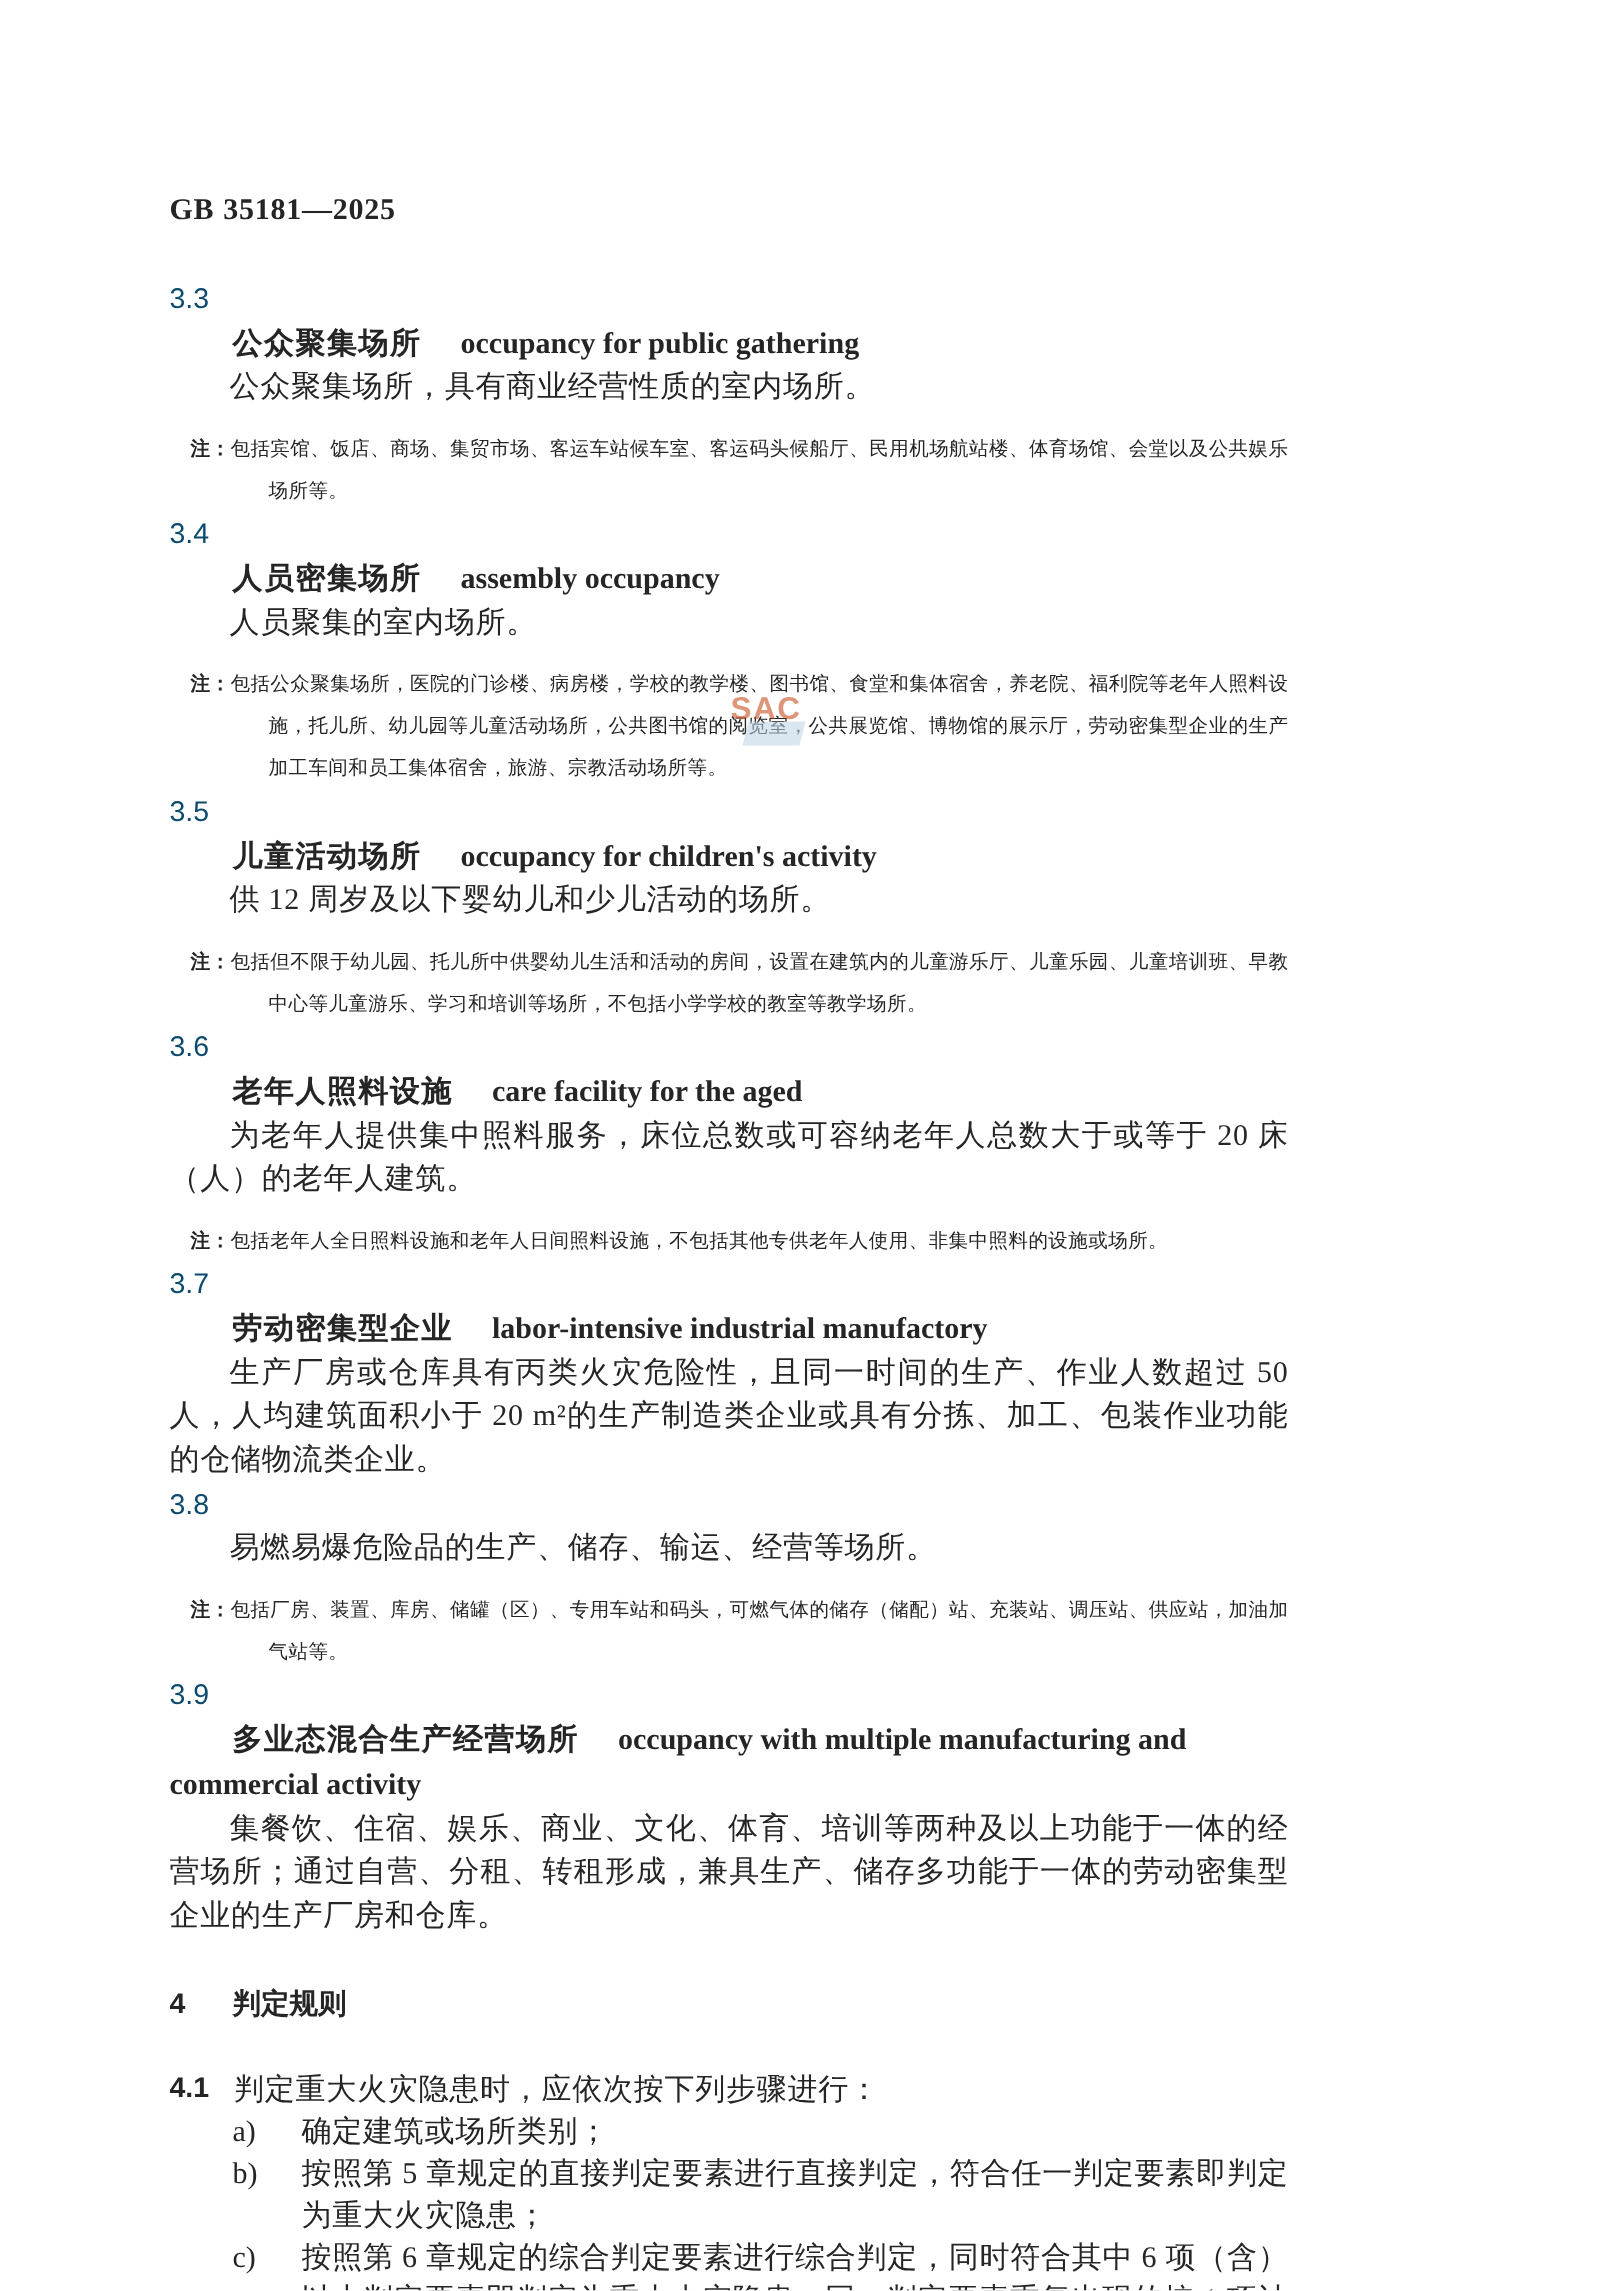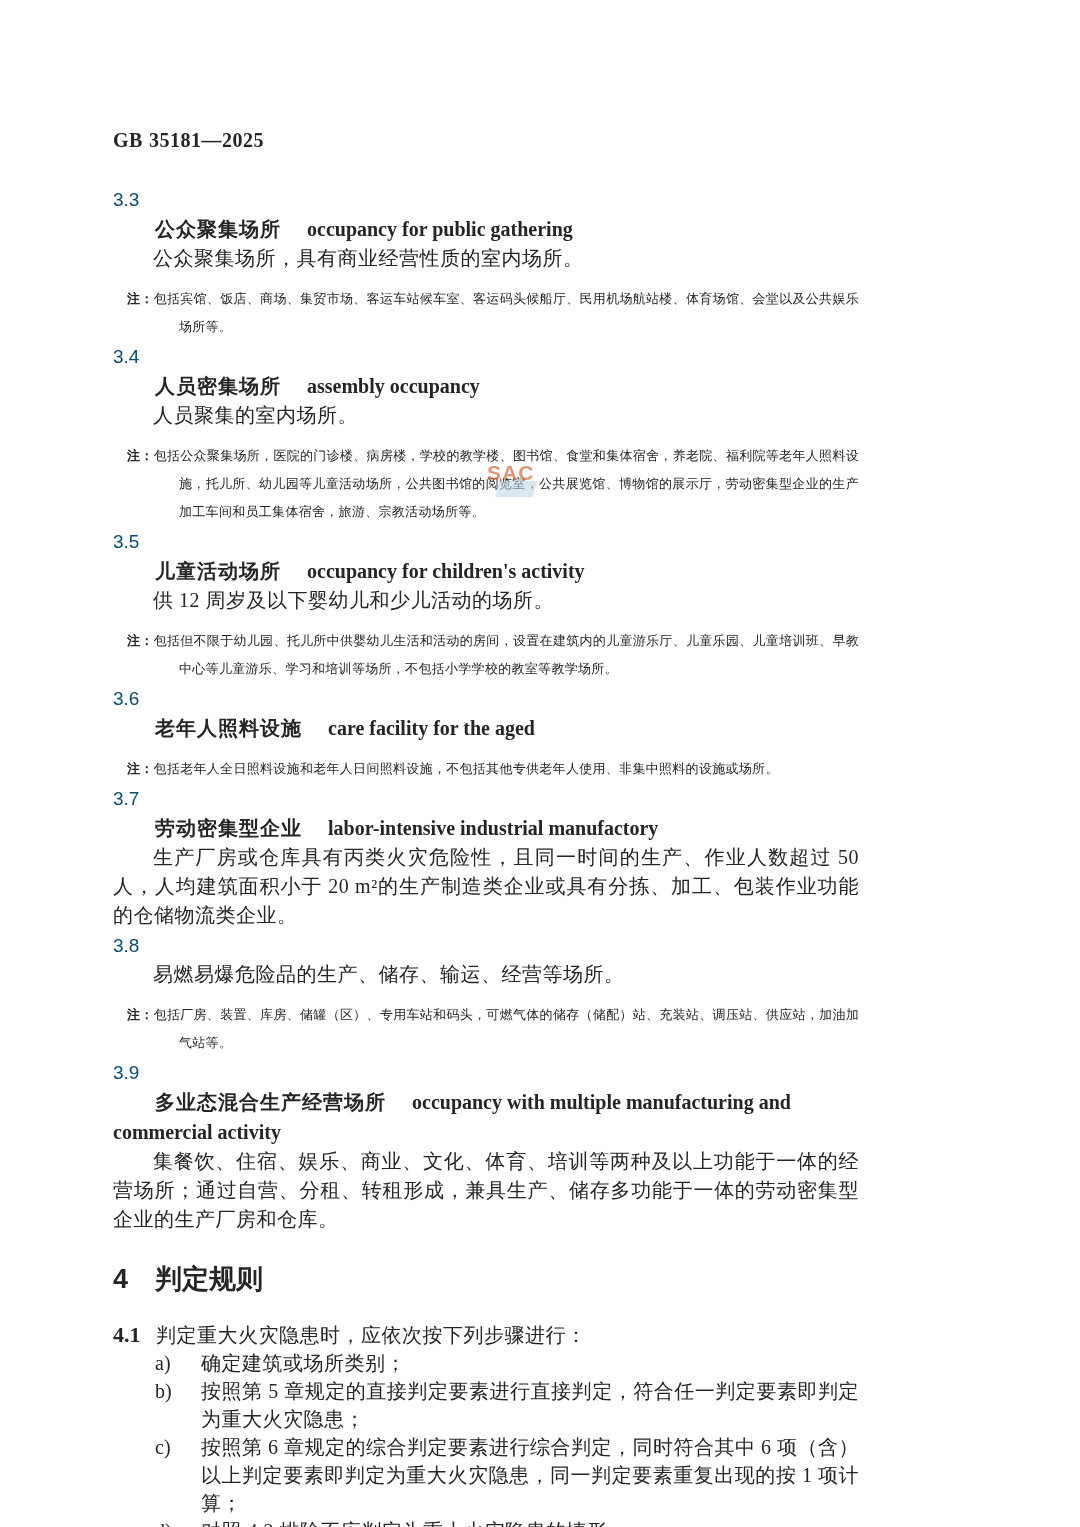--- a/index.html
+++ b/index.html
@@ -41,28 +41,28 @@
   }
   .note-label {
     font-family:"Liberation Sans","DejaVu Sans",sans-serif;
     font-weight:700;
   }
 
   
   .ch-head {
     margin-top:30px; margin-bottom:27px;
     font-family:"Liberation Sans","DejaVu Sans",sans-serif;
-    font-size:27px; font-weight:700; line-height:30px;
+    font-size:19px; font-weight:700; line-height:30px;
   }
   .ch-num { display:inline-block; width:42px; }
   .clause { display:flex; line-height:28px; text-align:justify; }
   .cl-num {
     flex:0 0 43px;
-    font-family:Liberation Serif, serif;
-    font-weight:700; font-size:22px;
+    font-family:Liberation Sans, sans-serif;
+    font-weight:700; font-size:19px;
   }
   .cl-text { flex:1; letter-spacing:0.5px; }
   .li { display:flex; line-height:28px; margin-left:42px; }
   .li-label { flex:0 0 46px; }
   .li-text { flex:1; text-align:justify; letter-spacing:0.5px; }
 
   
   .watermark {
     position:absolute; left:487px; top:466px;
     width:60px; height:36px; opacity:0.55; pointer-events:none;
@@ -118,20 +118,21 @@
       </div>
       <p class="def">供 12 周岁及以下婴幼儿和少儿活动的场所。</p>
       <div class="note"><span class="note-label">注：</span><span>包括但不限于幼儿园、托儿所中供婴幼儿生活和活动的房间，设置在建筑内的儿童游乐厅、儿童乐园、儿童培训班、早教中心等儿童游乐、学习和培训等场所，不包括小学学校的教室等教学场所。</span></div>
     </section>
 
     <section>
       <div class="sec-num">3.6</div>
       <div class="term-line">
         <span class="term-zh">老年人照料设施</span><span class="term-en">care facility for the aged</span>
       </div>
+      <p class="def">为老年人提供集中照料服务，床位总数或可容纳老年人总数大于或等于 20 床（人）的老年人建筑。</p>
       <div class="note"><span class="note-label">注：</span><span>包括老年人全日照料设施和老年人日间照料设施，不包括其他专供老年人使用、非集中照料的设施或场所。</span></div>
     </section>
 
     <section>
       <div class="sec-num">3.7</div>
       <div class="term-line">
         <span class="term-zh">劳动密集型企业</span><span class="term-en">labor-intensive industrial manufactory</span>
       </div>
       <p class="def">生产厂房或仓库具有丙类火灾危险性，且同一时间的生产、作业人数超过 50 人，人均建筑面积小于 20 m²的生产制造类企业或具有分拣、加工、包装作业功能的仓储物流类企业。</p>
     </section>

